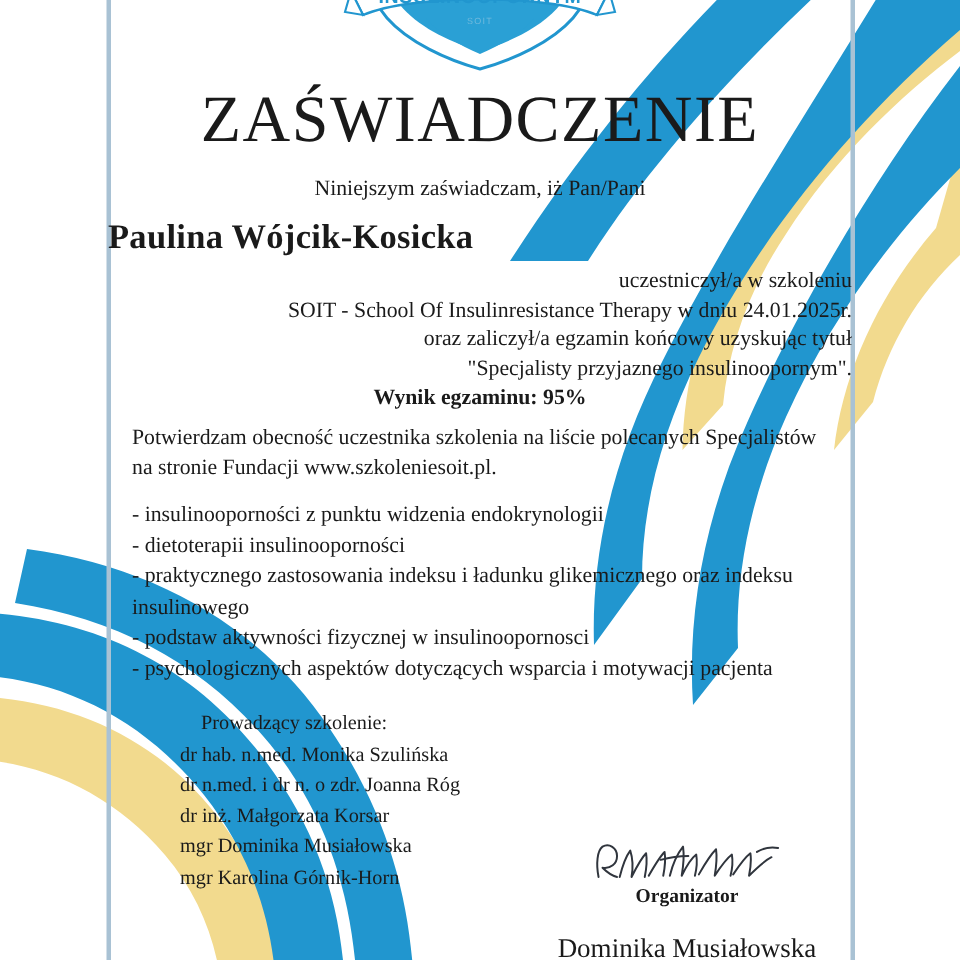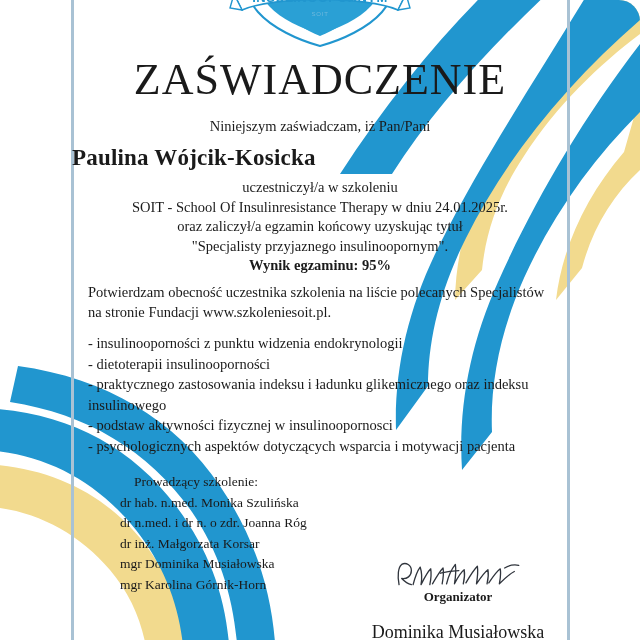--- a/index.html
+++ b/index.html
@@ -4,42 +4,42 @@
 <style>
   html,body{margin:0;padding:0;}
   body{
     width:640px;height:640px;
     background:#ffffff;
     font-family:"Liberation Serif", serif;
     color:#1a1a1a;
     overflow:hidden;
     position:relative;
   }
-  .page{position:absolute;inset:0;width:640px;height:640px;overflow:hidden;border-radius:21px;}
+  .page{position:absolute;inset:0;width:640px;height:640px;overflow:hidden;}
 
   
   .decor{position:absolute;inset:0;width:640px;height:640px;pointer-events:none;}
   .frame-line{position:absolute;top:0;width:3px;height:640px;background:#a9c2d4;}
   .frame-left{left:71px;}
   .frame-right{left:567px;}
 
   
   .badge{position:absolute;left:228px;top:-42px;width:184px;height:96px;}
 
   
   .content{position:absolute;left:72px;top:0;width:496px;height:640px;}
   .title{
     position:absolute;top:58px;left:0;width:496px;
     text-align:center;font-size:44px;letter-spacing:1px;
     font-weight:400;line-height:1;
   }
   .intro{position:absolute;top:118px;left:0;width:496px;text-align:center;font-size:14.5px;}
   .name{position:absolute;top:145px;left:0;width:496px;text-align:left;font-size:23px;font-weight:bold;letter-spacing:.2px;}
   .body-center{position:absolute;top:178px;left:0;width:496px;text-align:center;font-size:14.5px;line-height:19.5px;}
-  .body-center div{white-space:nowrap;}
+  .body-center div{white-space:nowrap;text-align:right;}
   .result{position:absolute;top:257px;left:0;width:496px;text-align:center;font-size:14.5px;font-weight:bold;}
   .para{position:absolute;top:283px;left:16px;width:466px;text-align:left;font-size:14.5px;line-height:19.5px;}
   .scope{position:absolute;top:333px;left:16px;width:470px;text-align:left;font-size:14.5px;line-height:20.5px;}
   .scope .li{display:block;}
   .trainers{position:absolute;top:472px;left:48px;width:330px;text-align:left;font-size:13.5px;line-height:20.5px;}
   .trainers .tline{display:block;}
   .trainers .thead{display:block;padding-left:14px;}
 
   
   .sign{position:absolute;left:368px;top:560px;width:180px;text-align:center;}

